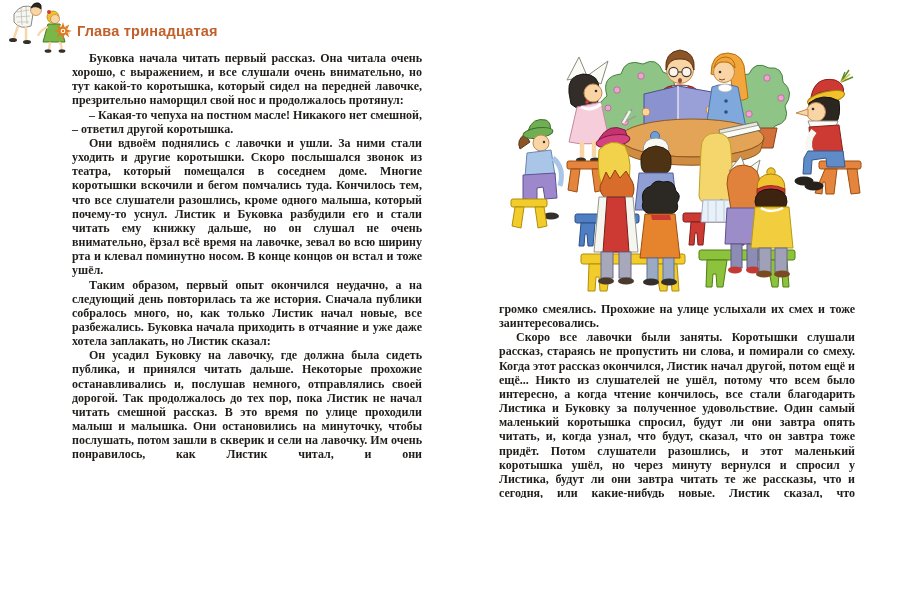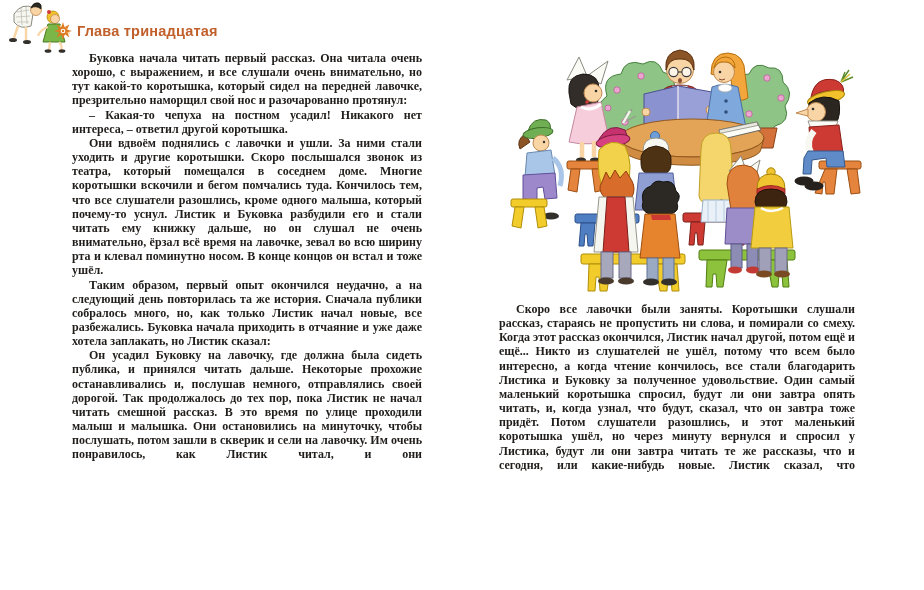--- a/index.html
+++ b/index.html
@@ -84,22 +84,22 @@
         <polygon points="17.1,17.1 12.3,13.6 14.8,11.1"></polygon>
       </g>
       <circle cx="10" cy="10" r="4.6" fill="#df7b23"></circle>
       <circle cx="10" cy="10" r="2.6" fill="#fff"></circle>
       <circle cx="10" cy="10" r="1.4" fill="#df7b23"></circle>
     </svg>
     <span class="chapter-title">Глава тринадцатая</span>
   </div>
 
   <div class="textcol" id="left-text">
-    <p>Буковка начала читать первый рассказ. Она читала очень хорошо, с выражением, и все слушали очень внимательно, но тут какой-то коротышка, который сидел на передней лавочке, презрительно наморщил свой нос и разочарованно протянул:</p>
-    <p>– Какая-то чепуха на постном усадил! Никакого нет интереса, – ответил другой коротышка.</p>
+    <p>Буковка начала читать первый рассказ. Она читала очень хорошо, с выражением, и все слушали очень внимательно, но тут какой-то коротышка, который сидел на передней лавочке, презрительно наморщил свой нос и продолжалось протянул:</p>
+    <p>– Какая-то чепуха на постном масле! Никакого нет смешной, – ответил другой коротышка.</p>
     <p>Они вдвоём поднялись с лавочки и ушли. За ними стали уходить и другие коротышки. Скоро послышался звонок из театра, который помещался в соседнем доме. Многие коротышки вскочили и бегом помчались туда. Кончилось тем, что все слушатели разошлись, кроме одного малыша, который почему-то уснул. Листик и Буковка разбудили его и стали читать ему книжку дальше, но он слушал не очень внимательно, ёрзал всё время на лавочке, зевал во всю ширину рта и клевал поминутно носом. В конце концов он встал и тоже ушёл.</p>
     <p>Таким образом, первый опыт окончился неудачно, а на следующий день повторилась та же история. Сначала публики собралось много, но, как только Листик начал новые, все разбежались. Буковка начала приходить в отчаяние и уже даже хотела заплакать, но Листик сказал:</p>
     <p class="cont">Он усадил Буковку на лавочку, где должна была сидеть публика, и принялся читать дальше. Некоторые прохожие останавливались и, послушав немного, отправлялись своей дорогой. Так продолжалось до тех пор, пока Листик не начал читать смешной рассказ. В это время по улице проходили малыш и малышка. Они остановились на минуточку, чтобы послушать, потом зашли в скверик и сели на лавочку. Им очень понравилось, как Листик читал, и они</p>
   </div>
   <div class="page-num" id="pnum-left">94</div>
 
   <div class="illo">
     <svg viewBox="0 0 380 268">
 
       <g>
@@ -302,17 +302,18 @@
         <path d="M309,101 Q300,112 306,123" fill="none" stroke="#f8f8f2" stroke-width="6.5"></path>
         <circle cx="307" cy="126" r="3.5" fill="#f9d4a4" stroke="#c08a50"></circle>
         <path d="M303,121 L338,121 L340,137 L322,137 L321,128 L307,130 L306,144 L298,144 L299,128 Z" fill="#5f8cc8" stroke="#35598c"></path>
         <ellipse cx="299" cy="151" rx="9.5" ry="4.5" fill="#26211c"></ellipse>
         <ellipse cx="309" cy="156" rx="9.5" ry="4.5" fill="#26211c"></ellipse>
       </g>
     </svg>
   </div>
 
   <div class="textcol" id="right-text">
+    <p class="noindent">громко смеялись. Прохожие на улице услыхали их смех и тоже заинтересовались.</p>
     <p class="cont">Скоро все лавочки были заняты. Коротышки слушали рассказ, стараясь не пропустить ни слова, и помирали со смеху. Когда этот рассказ окончился, Листик начал другой, потом ещё и ещё... Никто из слушателей не ушёл, потому что всем было интересно, а когда чтение кончилось, все стали благодарить Листика и Буковку за полученное удовольствие. Один самый маленький коротышка спросил, будут ли они завтра опять читать, и, когда узнал, что будут, сказал, что он завтра тоже придёт. Потом слушатели разошлись, и этот маленький коротышка ушёл, но через минуту вернулся и спросил у Листика, будут ли они завтра читать те же рассказы, что и сегодня, или какие-нибудь новые. Листик сказал, что</p>
   </div>
   <div class="page-num" id="pnum-right">95</div>
 
 </div>
 
 </body></html>

